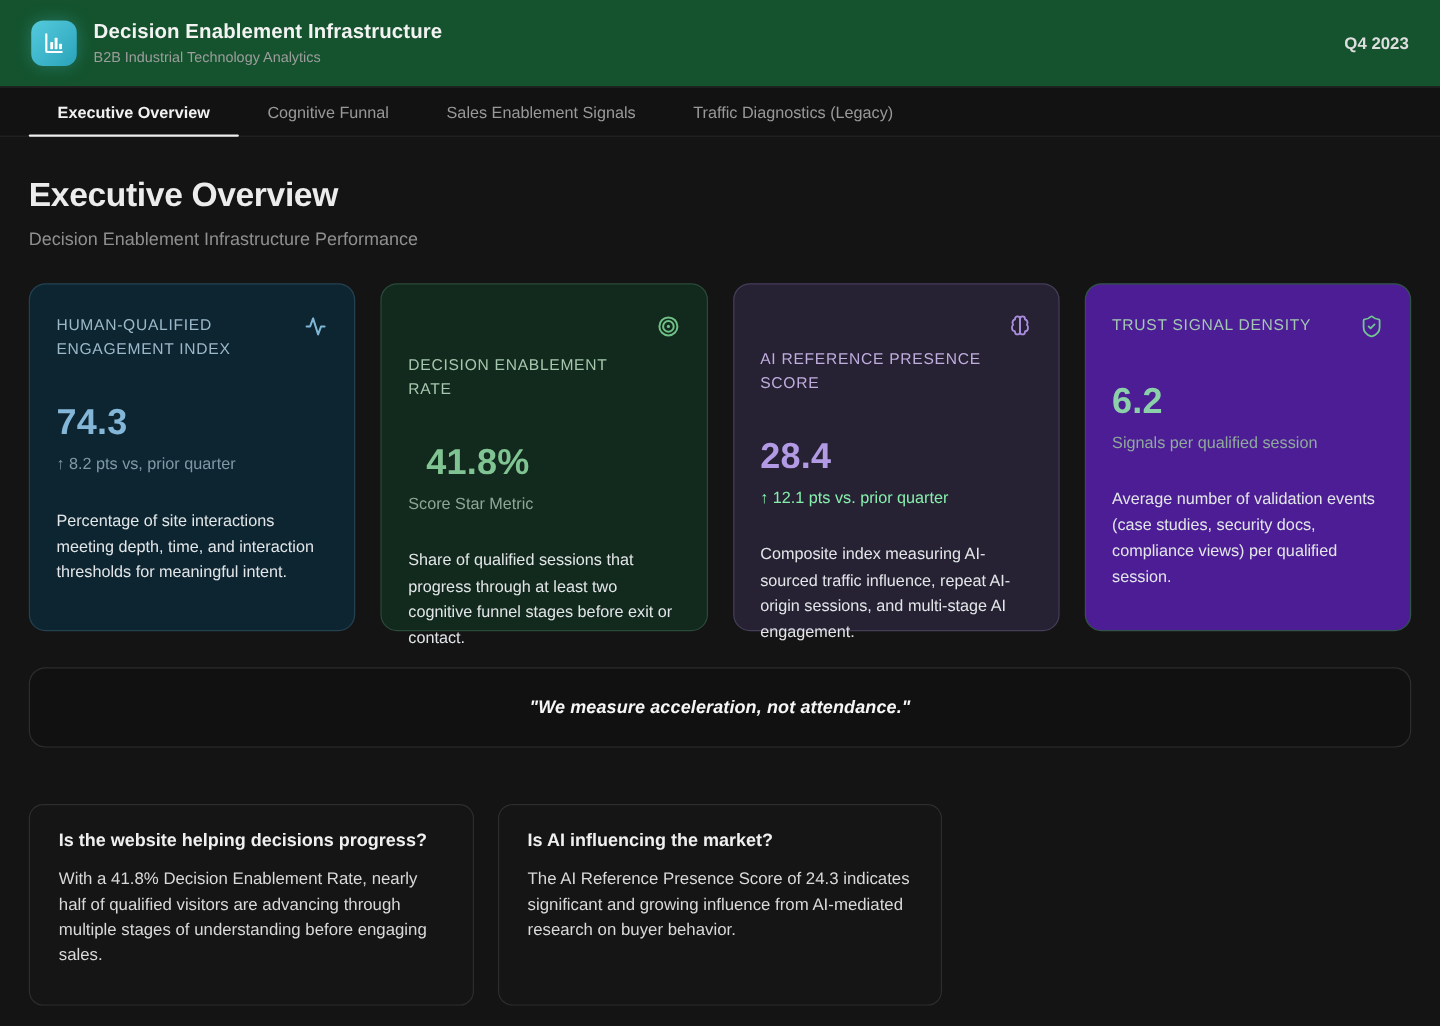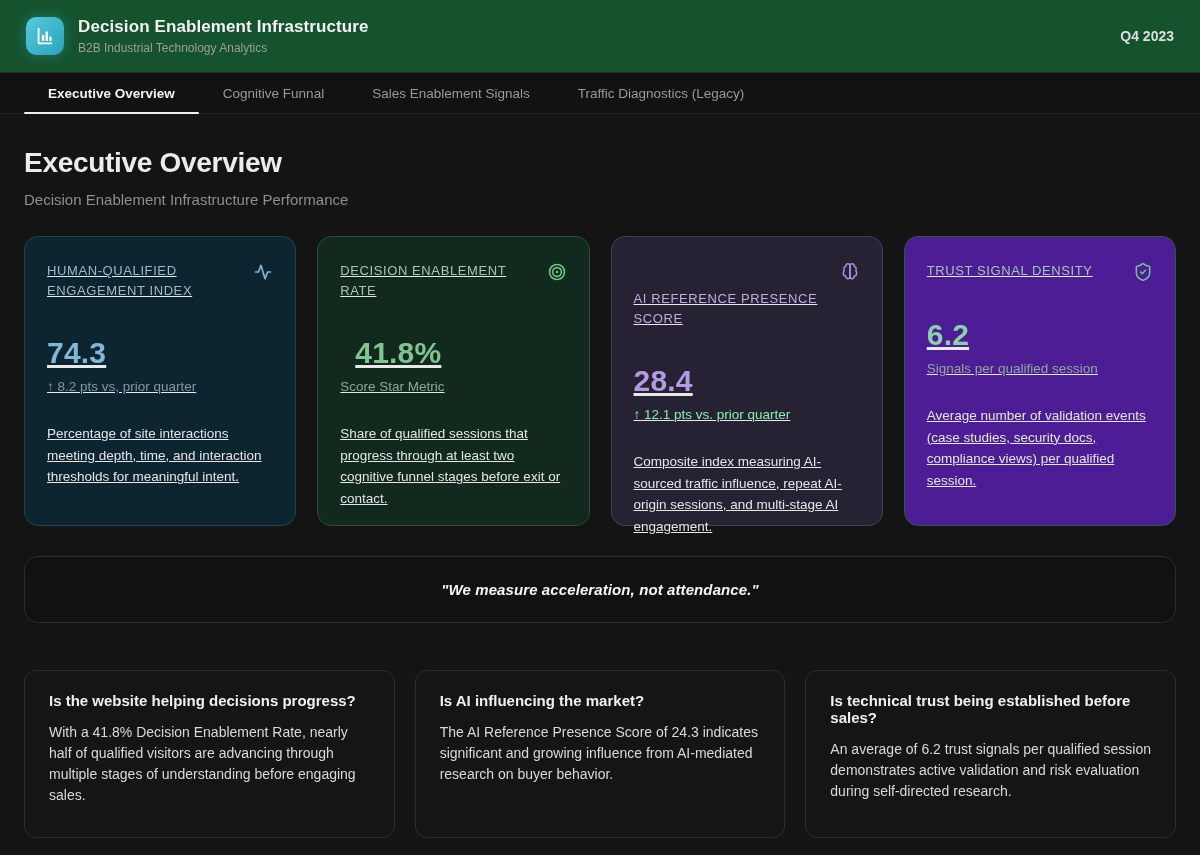--- a/index.html
+++ b/index.html
@@ -74,40 +74,39 @@
     margin-top:28px;
     display:grid;
     grid-template-columns:repeat(4,1fr);
     gap:21px;
   }
   .metric-card {
     height:290px;
     border-radius:14px;
     padding:24px 22px;
     border:1px solid transparent;
-    text-decoration:underline;
   }
   .mc-head { display:flex; justify-content:space-between; align-items:flex-start; gap:8px; }
   .mc-label {
     font-size:13px; letter-spacing:.6px; line-height:1.5;
     font-weight:500; max-width:200px;
   }
   .card-icon { flex:0 0 auto; margin-top:1px; }
   .mc-value { margin-top:36px; font-size:30px; font-weight:bold; letter-spacing:.2px; }
   .mc-sub { margin-top:9px; font-size:13.5px; }
   .mc-desc { margin-top:29px; font-size:13.5px; line-height:1.6; color:#e2e6e8; }
 
   .mc-blue   { background:#0d2531; border-color:#254252; }
   .mc-blue   .mc-label { color:#9cb9c9; }
   .mc-blue   .card-icon { color:#7fb6d6; }
   .mc-blue   .mc-value { color:#84b7d7; }
   .mc-blue   .mc-sub { color:#7e98a6; }
 
   .mc-green  { background:#12291d; border-color:#2a4a3b; }
-  .mc-green  .mc-label { color:#a6c7ad; }
+  .mc-green  .mc-label { color:#a6c7ad;margin-top:33px; }
   .mc-green  .card-icon { color:#6fc084; }
   .mc-green  .mc-value { color:#81c493;margin-left:15px; }
   .mc-green  .mc-sub { color:#8da796; }
 
   .mc-purple { background:#272134; border-color:#463d59; }
   .mc-purple .mc-label { color:#bfaede;margin-top:28px; }
   .mc-purple .card-icon { color:#a98ee0; }
   .mc-purple .mc-value { color:#b29ae4; }
   .mc-purple .mc-sub { color:#86efac; }
 
@@ -258,20 +257,16 @@
     <div class="insight-card">
       <div class="insight-title">Is the website helping decisions progress?</div>
       <div class="insight-body">With a 41.8% Decision Enablement Rate, nearly half of qualified visitors are advancing through multiple stages of understanding before engaging sales.</div>
     </div>
 
     <div class="insight-card">
       <div class="insight-title">Is AI influencing the market?</div>
       <div class="insight-body">The AI Reference Presence Score of 24.3 indicates significant and growing influence from AI-mediated research on buyer behavior.</div>
     </div>
 
-    <div class="insight-card">
-      <div class="insight-title">Is technical trust being established before sales?</div>
-      <div class="insight-body">An average of 6.2 trust signals per qualified session demonstrates active validation and risk evaluation during self-directed research.</div>
-    </div>
 
   </div>
 
 </div>
 
 </body></html>

